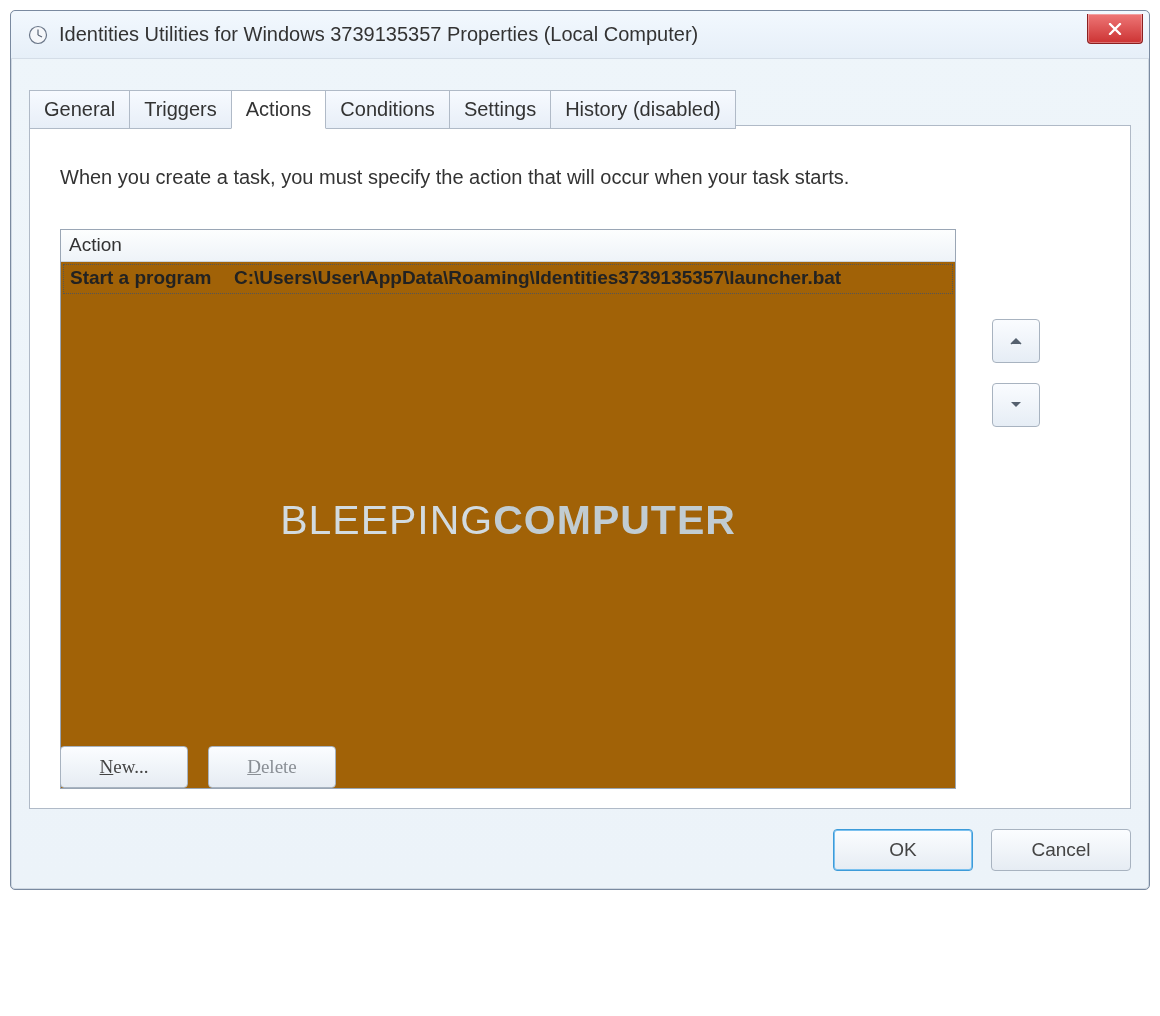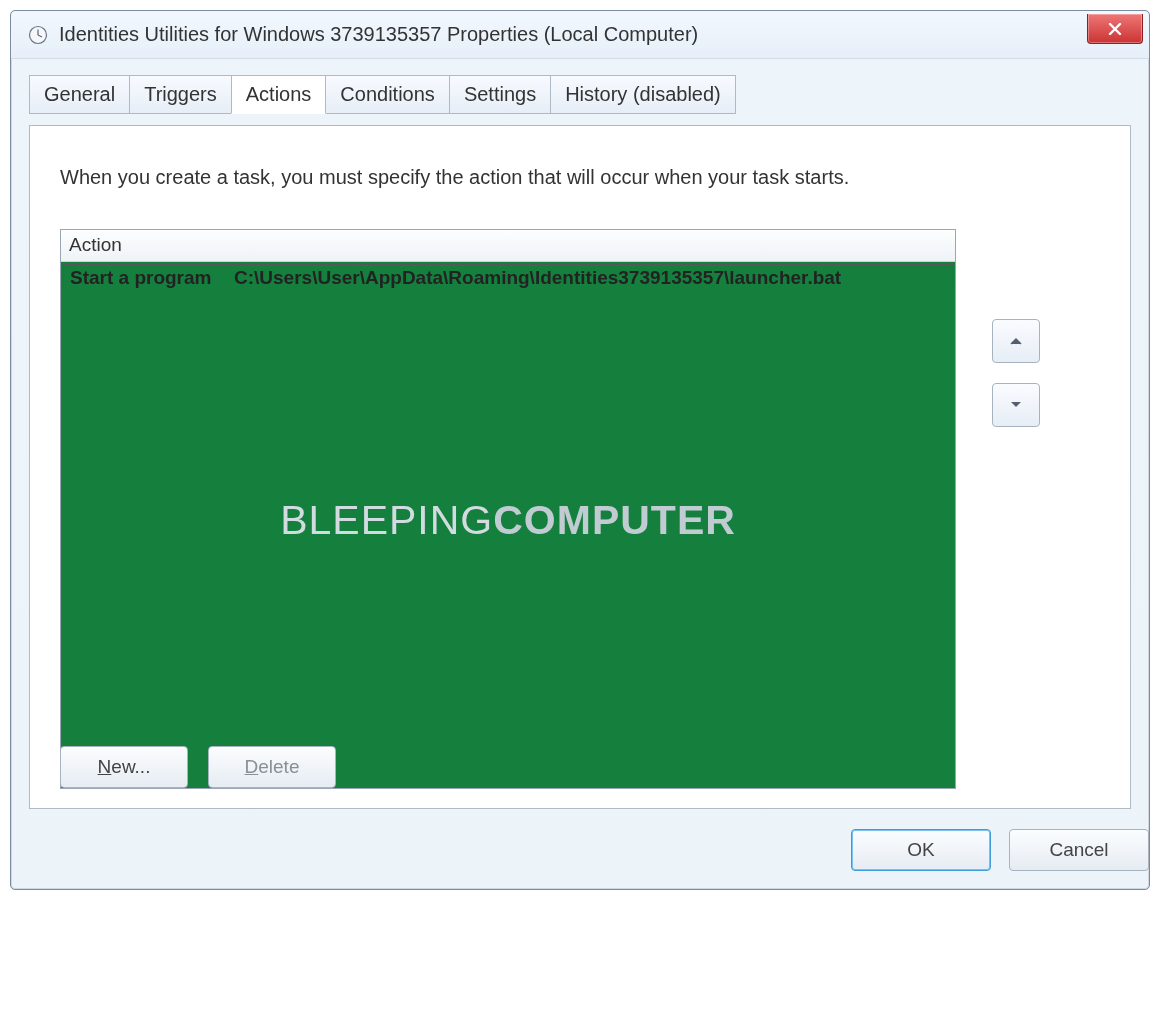--- a/index.html
+++ b/index.html
@@ -63,21 +63,21 @@
   }
   .tab {
     padding: 7px 14px 7px 14px;
     background: linear-gradient(#f7faff, #e7eef7);
     border: 1px solid #b0bac7;
     border-bottom: 1px solid #b0bac7;
     margin-right: -1px;
     color: #333;
     font-size: 20px;
     position: relative;
-    top: 1px;
+    top: 16px;
     cursor: default;
   }
   .tab.active {
     background: #fff;
     border-bottom: 1px solid #fff;
     z-index: 3;
   }
   .tab-panel {
     position: absolute;
     left: 18px; right: 18px;
@@ -94,21 +94,21 @@
     margin-bottom: 40px;
   }
   .content-row {
     display: flex;
     align-items: flex-start;
   }
   .list-box {
     flex: 0 0 896px;
     height: 560px;
     border: 1px solid #9aa6b5;
-    background: #15803d;
+    background: #a16207;
     position: relative;
     overflow: hidden;
   }
   .list-header {
     display: flex;
     height: 32px;
     background: linear-gradient(#fdfefe, #eef3f8);
     border-bottom: 1px solid #cbd3dd;
   }
   .list-header .col {
@@ -158,20 +158,21 @@
     margin-bottom: 20px;
     display: flex; align-items: center; justify-content: center;
     color: #555;
   }
   .action-buttons {
     position: absolute;
     left: 30px;
     bottom: 20px;
     display: flex;
     gap: 20px;
+    font-family: Liberation Serif, serif;
   }
   .win-btn {
     min-width: 128px;
     height: 42px;
     background: linear-gradient(#fbfdff, #e6ecf3);
     border: 1px solid #a8b3c0;
     border-radius: 4px;
     font-size: 19px;
     color: #444;
     padding: 0 20px;
@@ -179,21 +180,21 @@
     align-items: center;
     justify-content: center;
     cursor: default;
   }
   .win-btn.disabled {
     color: #8a8f95;
   }
   .win-btn u { text-decoration: underline; }
   .dialog-buttons {
     position: absolute;
-    right: 0;
+    right: 18px;
     bottom: 18px;
     display: flex;
     gap: 18px;
   }
   .dialog-buttons .win-btn { min-width: 140px; }
   .win-btn.default {
     border: 1px solid #3d9bd9;
     box-shadow: 0 0 0 1px #7bc1ef inset;
   }
 </style>

